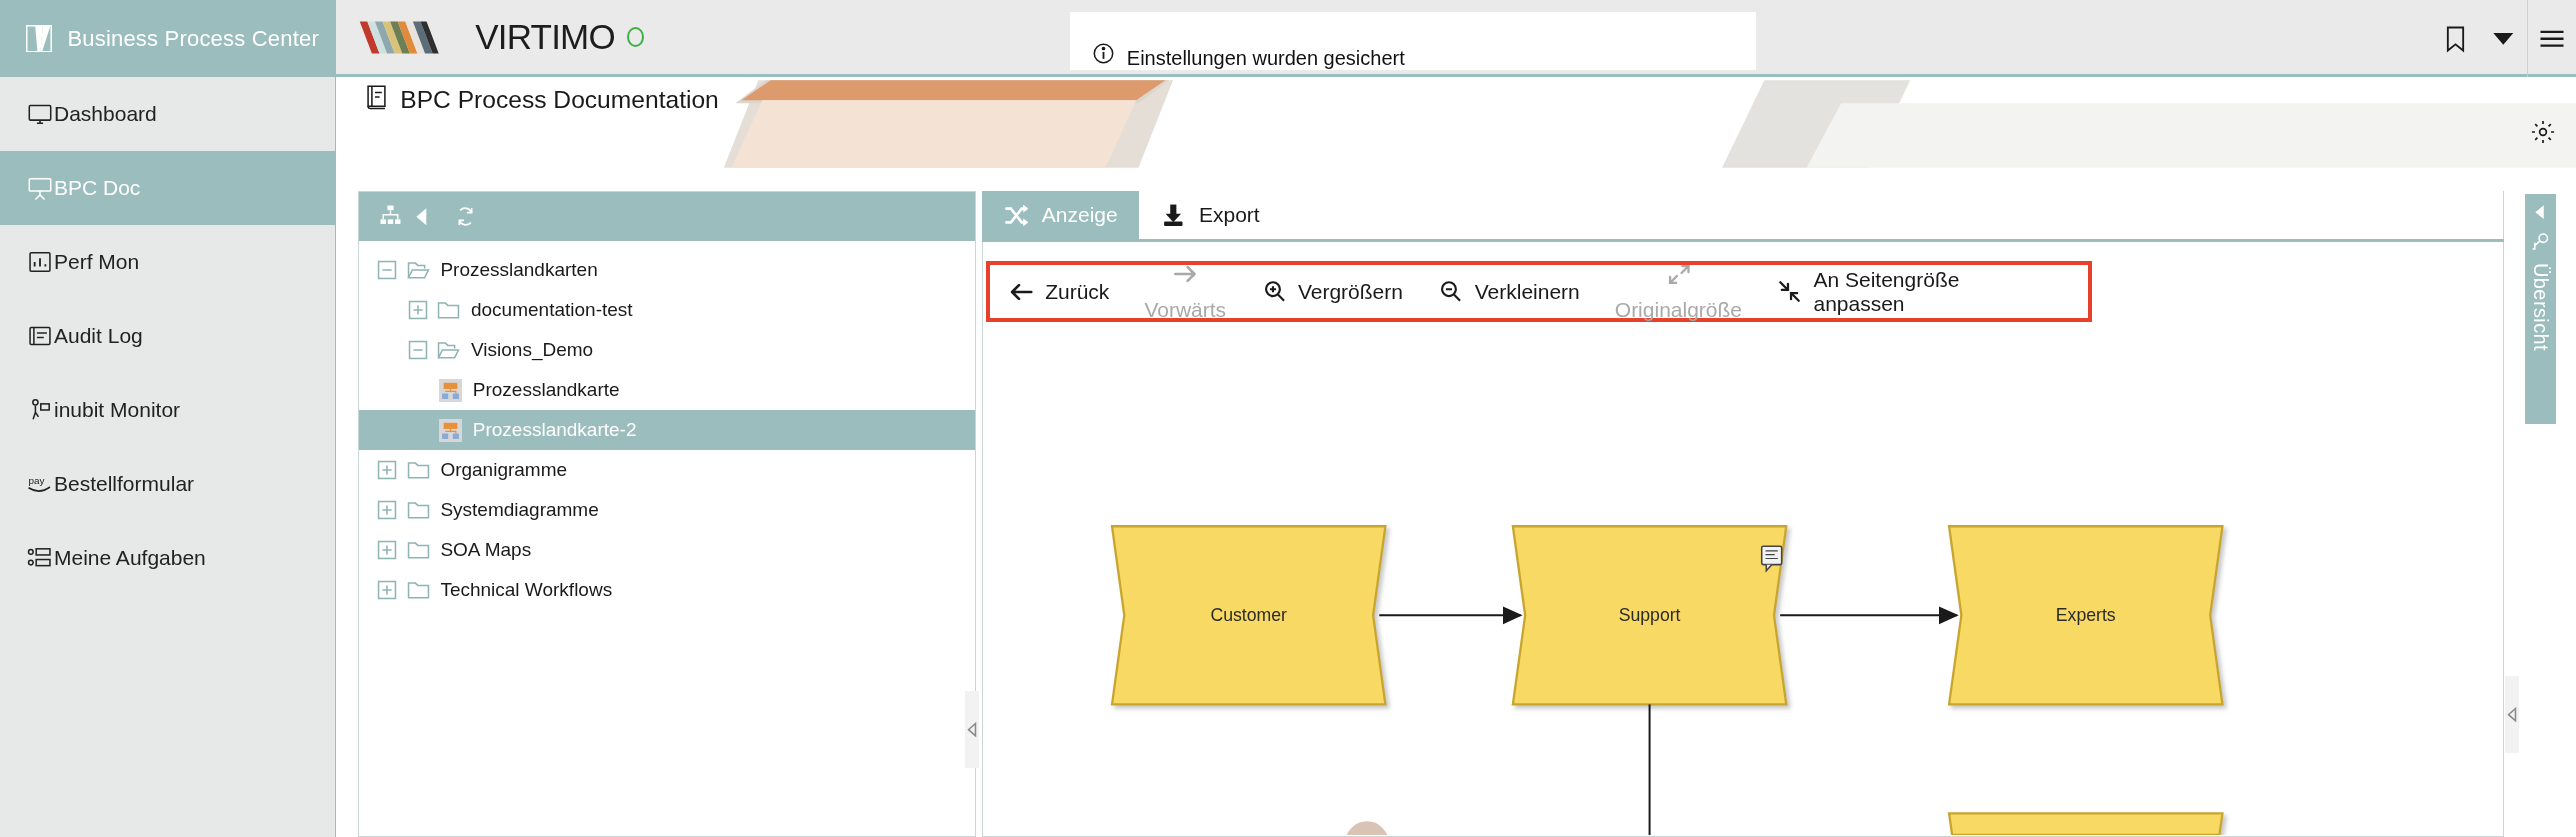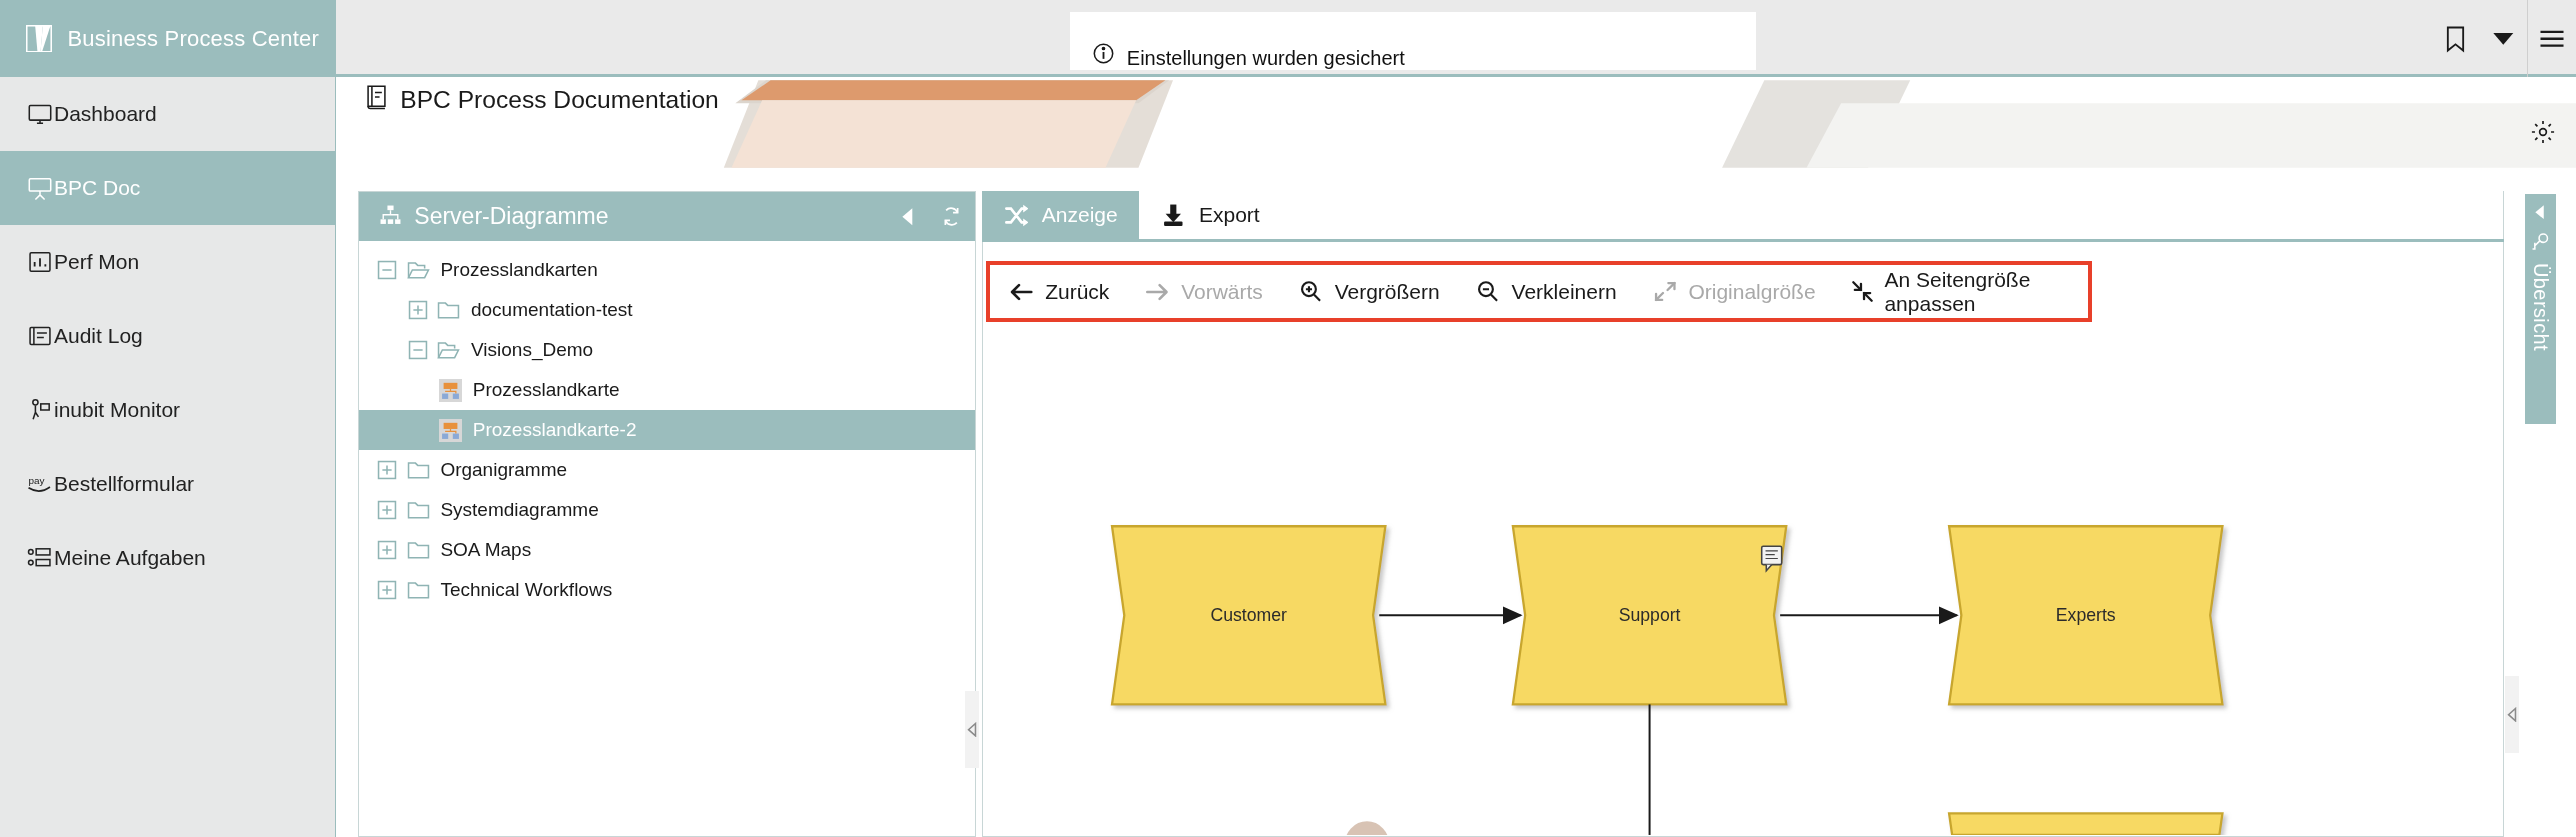--- a/index.html
+++ b/index.html
@@ -119,21 +119,21 @@
   #toolbar-hl {
     position: absolute; left: 986px; top: 261px;
     width: 1106px; height: 61px;
     border: 4.6px solid #e8402a; background: #fff; z-index: 10;
     display: flex; align-items: center; padding-left: 18.4px;
   }
   .tbitem {
     display: flex; align-items: center; gap: 10.8px;
     font-size: 21px; color: #1a1a1a; cursor: pointer; margin-right: 35px;
   }
-  .tbitem.disabled { color: #a9a9a9; cursor: default; }
+  .tbitem.disabled { color: #a9a9a9; cursor: default; flex-direction: column; }
   .tbitem .ti { width: 26px; height: 26px; display: flex; align-items: center; justify-content: center; }
 
   
   #canvas { position: absolute; left: 985px; top: 326px; width: 1516px; height: 510px; background: #fff; overflow: hidden; }
 
   
   #overview-tab {
     position: absolute; right: 20px; top: 194px;
     width: 31px; height: 230px; background: #9bbdbd;
     color: #fff; display: flex; flex-direction: column; align-items: center;
@@ -234,20 +234,35 @@
             <circle cx="5" cy="23" r="3"></circle>
             <rect x="12" y="5" width="18" height="8"></rect>
             <rect x="12" y="19" width="18" height="8"></rect>
           </svg>
       </span>
       <span>Meine Aufgaben</span>
     </div>
   </aside>
 
   <header id="topbar">
+    <div id="logo-wrap">
+      <svg width="104" height="41" viewBox="0 0 135 54">
+        <polygon points="0,6 10,6 26,48 16,48" fill="#c0392b"></polygon>
+        <polygon points="10,6 20,6  36,48 26,48" fill="#cfe0e0"></polygon>
+        <polygon points="20,6 30,6  46,48 36,48" fill="#8fa8ae"></polygon>
+        <polygon points="30,6 40,6  56,48 46,48" fill="#d9c27a"></polygon>
+        <polygon points="40,6 50,6  66,48 56,48" fill="#6f7f55"></polygon>
+        <polygon points="50,6 60,6  76,48 66,48" fill="#e08a3c"></polygon>
+        <polygon points="60,6 70,6  86,48 76,48" fill="#e8e4dd"></polygon>
+        <polygon points="70,6 80,6  96,48 86,48" fill="#5c6d7a"></polygon>
+        <polygon points="80,6 88,6 104,48 96,48" fill="#2f2f2f"></polygon>
+      </svg>
+      <span class="wordmark">VIRTIMO</span>
+      <span class="status-dot"></span>
+    </div>
 
     <div id="topbar-actions">
       <div class="tb-btn">
         <svg width="23" height="28" viewBox="0 0 30 36" fill="none" stroke="#1a1a1a" stroke-width="2.4">
             <path d="M5 3h20v30l-10-8-10 8z"></path>
           </svg>
       </div>
       <div class="tb-btn">
         <svg width="24.6" height="17" viewBox="0 0 32 22">
             <polygon points="3,4 29,4 16,19" fill="#1a1a1a"></polygon>
@@ -307,21 +322,20 @@
     <div id="tree-head">
       <span>
         <svg width="23" height="23" viewBox="0 0 30 30" fill="#fff">
             <rect x="11" y="2" width="8" height="6"></rect>
             <rect x="2" y="20" width="7" height="6"></rect>
             <rect x="11.5" y="20" width="7" height="6"></rect>
             <rect x="21" y="20" width="7" height="6"></rect>
             <path d="M15 8v6M5.5 20v-6h19v6" stroke="#fff" stroke-width="1.8" fill="none"></path>
           </svg>
       </span>
-      <span class="t-title">Server-Diagramme</span>
       <span class="t-act">
         <svg width="17" height="21.5" viewBox="0 0 22 28">
             <polygon points="16,3 16,25 3,14" fill="#fff"></polygon>
           </svg>
       </span>
       <span class="t-act" style="margin-left:10.8px">
         <svg width="23" height="23" viewBox="0 0 30 30" fill="none" stroke="#fff" stroke-width="2.2">
             <path d="M23 10a9 9 0 0 0-15-3"></path>
             <path d="M7 20a9 9 0 0 0 15 3"></path>
             <path d="M23 4v6h-6M7 26v-6h6"></path>

